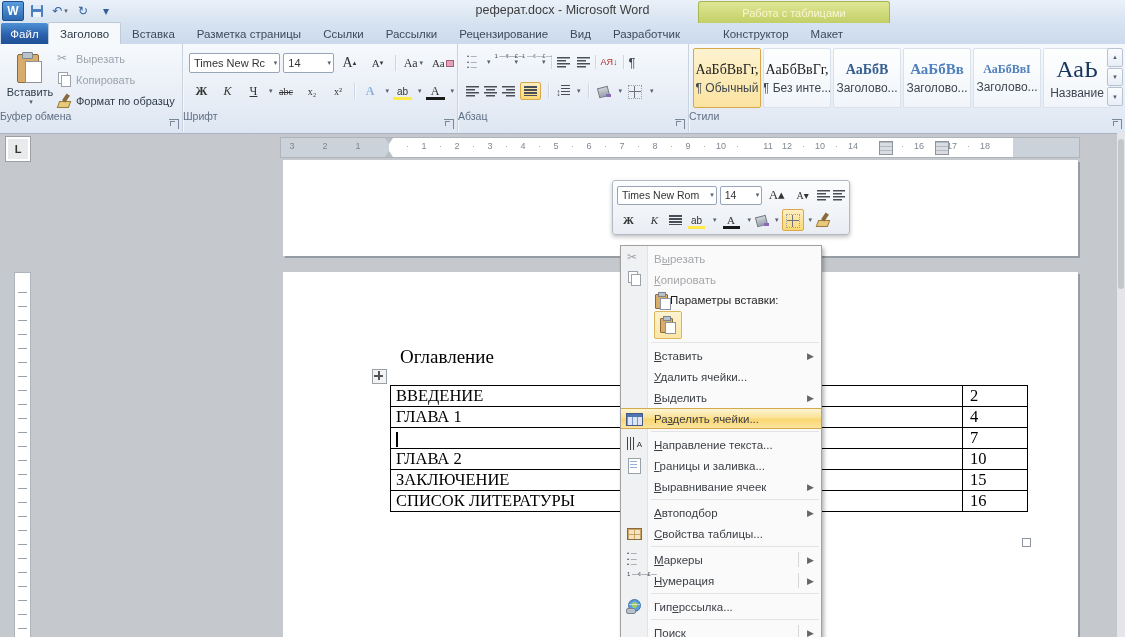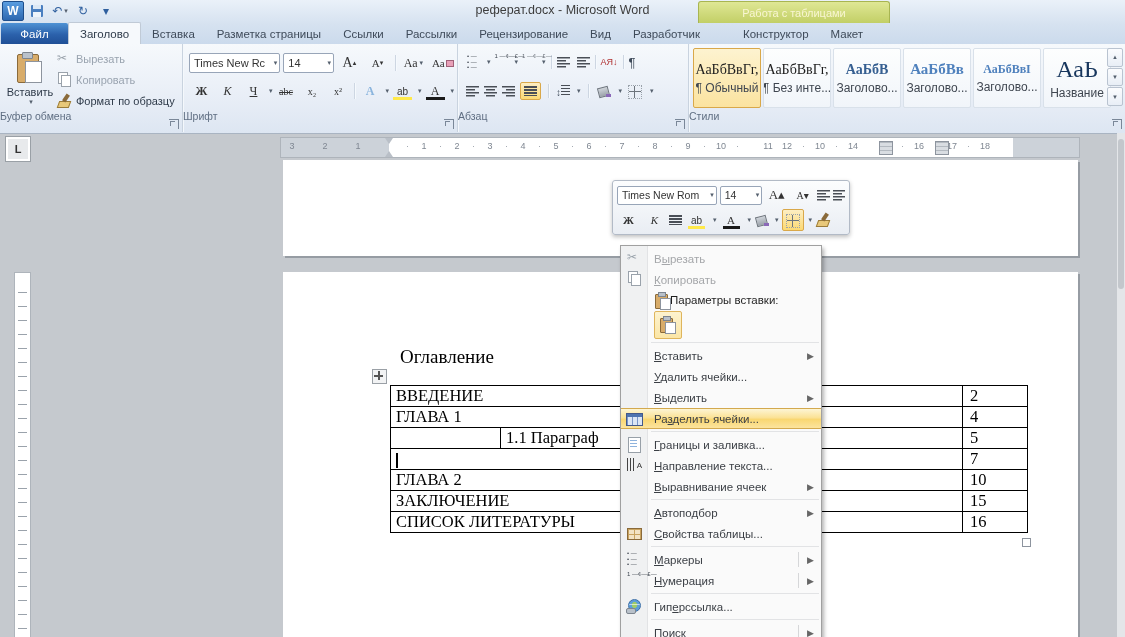--- a/index.html
+++ b/index.html
@@ -20,21 +20,21 @@
   .floppy{width:12px;height:12px;background:#4a7fc0;border-radius:1px;position:relative;}
   .floppy:before{content:"";position:absolute;left:2px;top:0;width:8px;height:4px;background:#dce8f5;}
   .floppy:after{content:"";position:absolute;left:2px;bottom:0;width:8px;height:5px;background:#eef4fb;}
   #title-text{position:absolute;left:0;right:0;top:3px;text-align:center;
               font-size:12.5px;color:#3c3c3c;}
   #ctx-header{position:absolute;left:698px;top:1px;width:190px;height:21px;
               background:linear-gradient(#dfe795,#c2cf66);border:1px solid #a8b551;border-bottom:none;
               border-radius:3px 3px 0 0;color:#f9f6d2;font-size:11px;
               display:flex;align-items:center;justify-content:center;}
   #tabrow{position:absolute;left:0;top:22px;width:100%;height:22px;display:flex;align-items:flex-end;}
-  #file-tab{width:67px;height:21px;margin-left:1px;background:linear-gradient(#4e92d4,#2b61ab 55%,#1f4f96);
+  #file-tab{width:47px;height:21px;margin-left:1px;background:linear-gradient(#4e92d4,#2b61ab 55%,#1f4f96);
             border-radius:2px 2px 0 0;color:#fff;font-size:11.5px;display:flex;align-items:center;
             justify-content:center;}
   .tab{height:21px;padding:0 11px;font-size:11.5px;color:#3e4a59;display:flex;
        align-items:center;white-space:nowrap;}
   .tab.active{background:#f6f9fc;border:1px solid #c0cad6;border-bottom:none;
               border-radius:2px 2px 0 0;color:#2f3b4a;}
   .tab.ctx1{margin-left:21px;}
 
   
   #ribbon{position:absolute;left:0;top:44px;width:1125px;height:89px;
@@ -495,25 +495,20 @@
     <tbody>
         <tr>
           <td colspan="2">ВВЕДЕНИЕ</td>
           <td class="pg">2</td>
         </tr>
         <tr>
           <td colspan="2">ГЛАВА 1</td>
           <td class="pg">4</td>
         </tr>
         <tr>
-          <td></td>
-          <td>1.1 Параграф</td>
-          <td class="pg">5</td>
-        </tr>
-        <tr>
           <td colspan="2"><span class="caret"></span></td>
           <td class="pg">7</td>
         </tr>
         <tr>
           <td colspan="2">ГЛАВА 2</td>
           <td class="pg">10</td>
         </tr>
         <tr>
           <td colspan="2">ЗАКЛЮЧЕНИЕ</td>
           <td class="pg">15</td>
@@ -598,26 +593,26 @@
       <div class="mi">
         <span class="lbl"><u>В</u>ыделить</span>
         <span class="arrow">▶</span>
       </div>
       <div class="mi hl">
         <span class="ic mic ic-split"></span>
         <span class="lbl">Ра<u>з</u>делить ячейки...</span>
       </div>
       <div class="msep"></div>
       <div class="mi">
+        <span class="ic mic ic-textdir"></span>
+        <span class="lbl"><u>Н</u>аправление текста...</span>
+      </div>
+      <div class="mi">
         <span class="ic mic ic-page-lines"></span>
         <span class="lbl"><u>Г</u>раницы и заливка...</span>
-      </div>
-      <div class="mi">
-        <span class="ic mic ic-textdir"></span>
-        <span class="lbl"><u>Н</u>аправление текста...</span>
       </div>
       <div class="mi">
         <span class="lbl"><u>В</u>ыравнивание ячеек</span>
         <span class="arrow">▶</span>
       </div>
       <div class="msep"></div>
       <div class="mi">
         <span class="lbl"><u>А</u>втоподбор</span>
         <span class="arrow">▶</span>
       </div>

